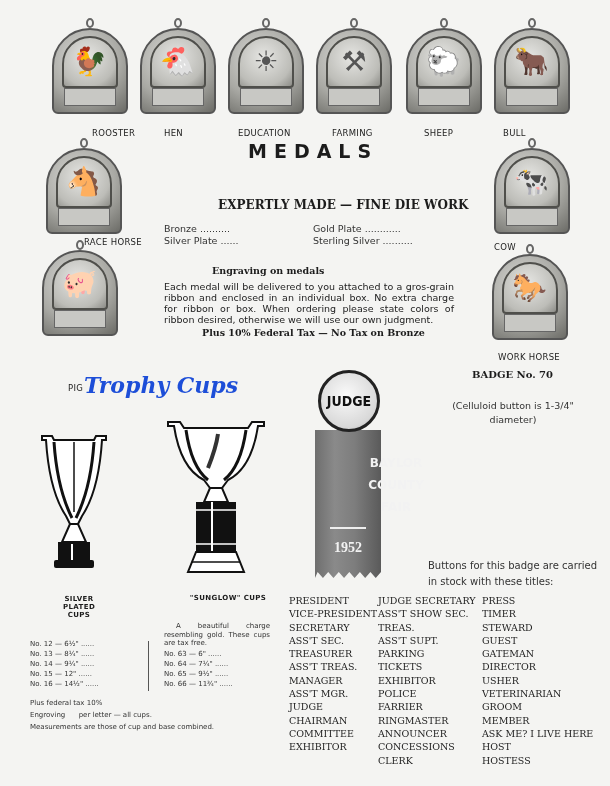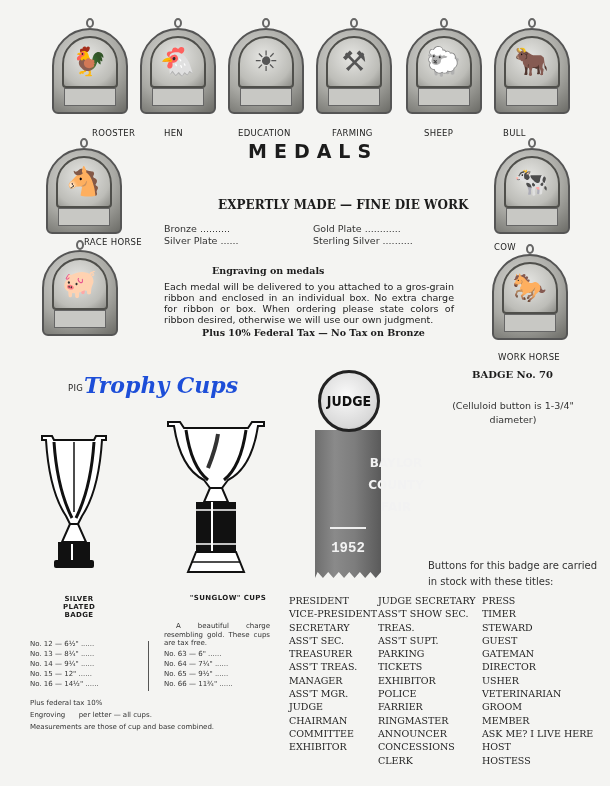--- a/index.html
+++ b/index.html
@@ -51,21 +51,21 @@
     background: radial-gradient(circle at 45% 40%, #fafafa 0%, #d8d8d8 70%, #999 100%);
     border: 3px solid #222; display: flex; align-items: center; justify-content: center;
   }
   .badge-button span { font-weight: bold; font-size: 14px; color: #111; font-family: "DejaVu Sans Condensed", "DejaVu Sans", sans-serif; }
   .ribbon {
     position: absolute; left: 315px; top: 430px; width: 66px; height: 148px;
     background: linear-gradient(90deg, #6e6e6e 0%, #8a8a8a 30%, #7d7d7d 60%, #5a5a5a 100%);
     clip-path: polygon(0 0, 100% 0, 100% 96%, 92% 100%, 84% 96%, 76% 100%, 68% 96%, 60% 100%, 52% 96%, 44% 100%, 36% 96%, 28% 100%, 20% 96%, 12% 100%, 4% 96%, 0 100%);
   }
   .ribbon-text { position: absolute; left: 315px; width: 66px; text-align: center; color: #f2f2f2; font-weight: bold; font-size: 12px; margin-left: 48px; }
-  .ribbon-year { position: absolute; left: 315px; top: 540px; width: 66px; text-align: center; color: #f2f2f2; font-family: Liberation Mono, monospace; font-weight: bold; font-size: 14px; }
+  .ribbon-year { position: absolute; left: 315px; top: 540px; width: 66px; text-align: center; color: #f2f2f2; font-family: Liberation Serif, serif; font-weight: bold; font-size: 14px; }
   .ribbon-ornament { position: absolute; left: 330px; top: 527px; width: 36px; height: 2px; background: #eee; }
 
   
   .cup svg { display: block; }
 
   .cup-head { position: absolute; font-weight: bold; font-size: 7px; letter-spacing: 0.4px; text-align: center; }
   .cup-row { position: absolute; font-size: 7px; color: #333; white-space: nowrap; }
   .cup-note { position: absolute; font-size: 7px; color: #333; white-space: nowrap; }
   .vline { position: absolute; left: 148px; top: 641px; width: 1px; height: 50px; background: #555; }
 
@@ -264,21 +264,21 @@
     <line x1="30" y1="92" x2="70" y2="92" stroke="#fff" stroke-width="1.5"></line>
     <line x1="30" y1="126" x2="70" y2="126" stroke="#fff" stroke-width="1.5"></line>
     <line x1="46" y1="84" x2="46" y2="134" stroke="#fff" stroke-width="2"></line>
     <path d="M30 134 L22 154 H78 L70 134 Z" fill="#fff" stroke="#111" stroke-width="2"></path>
     <line x1="26" y1="144" x2="74" y2="144" stroke="#111" stroke-width="1.5"></line>
   </svg>
 </div>
 
 <div class="cup-head" style="left:48px; top:595px; width:62px;">
   <div>SILVER PLATED</div>
-  <div>BADGE</div>
+  <div>CUPS</div>
 </div>
 <div class="cup-row" style="left:30px; top:640px;">No. 12 — 6½" ......</div>
 <div class="cup-row" style="left:30px; top:650px;">No. 13 — 8¼" ......</div>
 <div class="cup-row" style="left:30px; top:660px;">No. 14 — 9¼" ......</div>
 <div class="cup-row" style="left:30px; top:670px;">No. 15 — 12" ......</div>
 <div class="cup-row" style="left:30px; top:680px;">No. 16 — 14½" ......</div>
 
 <div class="vline"></div>
 
 <div class="cup-head" style="left:188px; top:594px; width:80px;">"SUNGLOW" CUPS</div>

